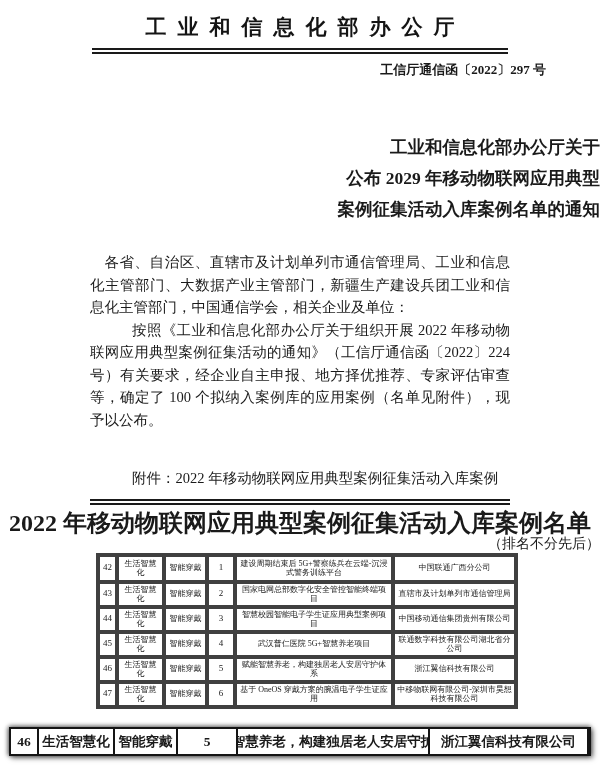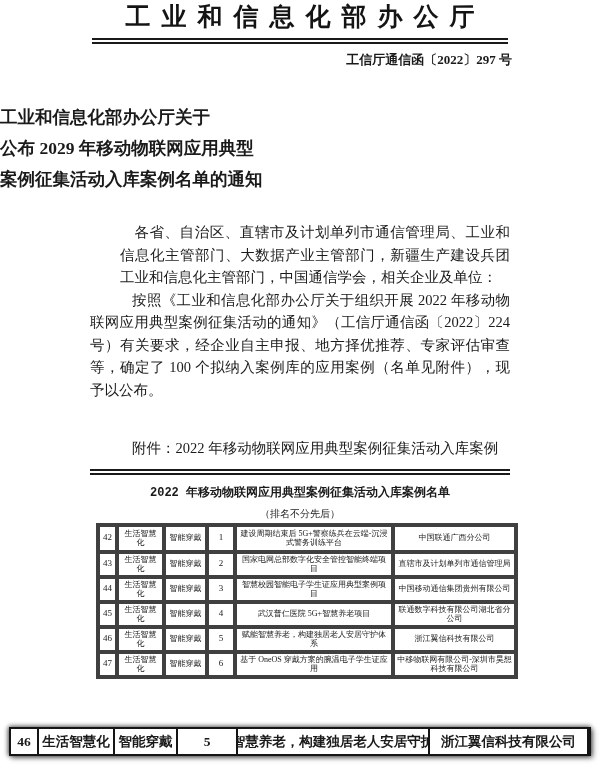--- a/index.html
+++ b/index.html
@@ -7,86 +7,85 @@
   .page {
     position:relative;
     width:600px; height:769px;
     margin:0 auto;
     background:#ffffff;
     color:#1a1a1a;
     font-family:"Liberation Serif","DejaVu Serif",serif;
     overflow:hidden;
   }
   .doc-header {
-    padding-top:0;
+    padding-top:10px;
     text-align:center;
-    font-size:25px;
+    font-size:21px;
     font-weight:bold;
     letter-spacing:11px;
     padding-left:11px;
     line-height:34px;
     color:#141414;
   }
   .double-rule {
     width:416px;
     margin:4px auto 0;
     height:6px;
     border-top:2.5px solid #1a1a1a;
     border-bottom:2px solid #1a1a1a;
   }
   .doc-number {
     margin-top:8px;
     text-align:right;
-    padding-right:88px;
+    padding-right:54px;
     font-size:13px;
     font-weight:bold;
     line-height:16px;
   }
   .notice-title {
-    margin-top:34px;
-    text-align:left;
+    margin-top:54px;
+    text-align:right;
     font-size:17.5px;
     font-weight:bold;
     line-height:31px;
   }
   .body-text {
     width:420px;
     margin:26px auto 0;
     font-size:14.5px;
     line-height:22.5px;
     text-align:justify;
   }
-  .body-text p.addressee { text-indent:1em;margin-left:30px; }
+  .body-text p.addressee { text-indent:1em; }
   .body-text p.indent { text-indent:2.9em; }
   .attachment-line {
     width:420px;
     margin:36px auto 0;
     font-size:14.5px;
     line-height:22.5px;
     text-indent:2.9em;
   }
   .section-divider {
     width:420px;
     margin:9px auto 0;
     height:6px;
     border-top:2.5px solid #1a1a1a;
     border-bottom:2px solid #1a1a1a;
   }
   .table-title {
     margin-top:6px;
     text-align:center;
-    font-size:12px;
+    font-size:24px;
     font-weight:bold;
     line-height:24px;
-    font-family:Liberation Mono, monospace;
   }
   .table-subtitle {
     margin-top:2px;
-    text-align:center;
-    font-size:10px;
+    text-align:right;
+    font-size:14px;
     line-height:13px;
   }
   table.case-table {
     margin:3px 0 0 96px;
     width:418px;
     border-collapse:collapse;
     table-layout:fixed;
   }
   table.case-table td {
     border:4px solid #404040;

